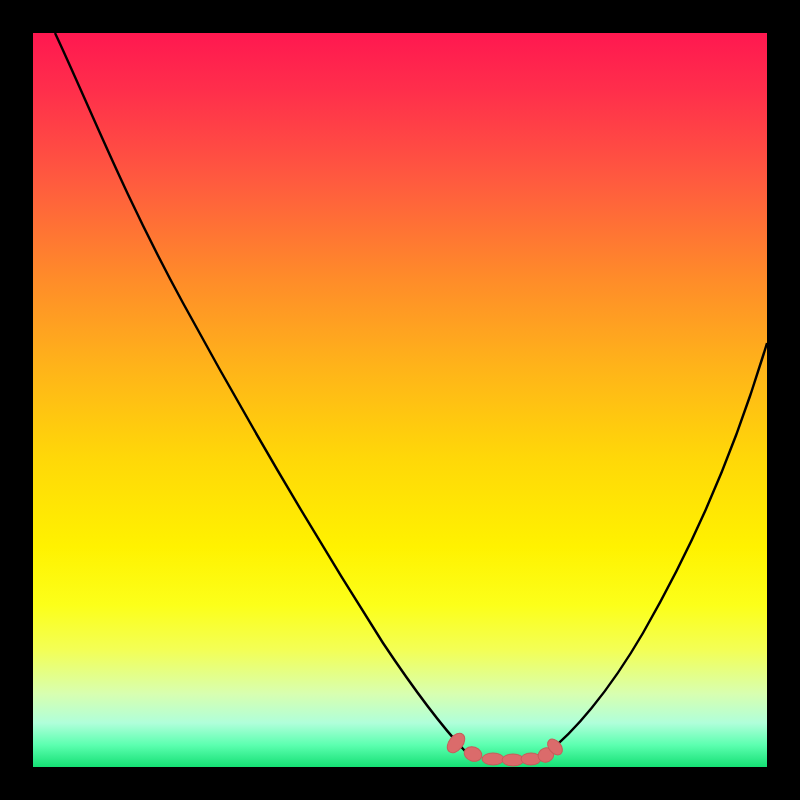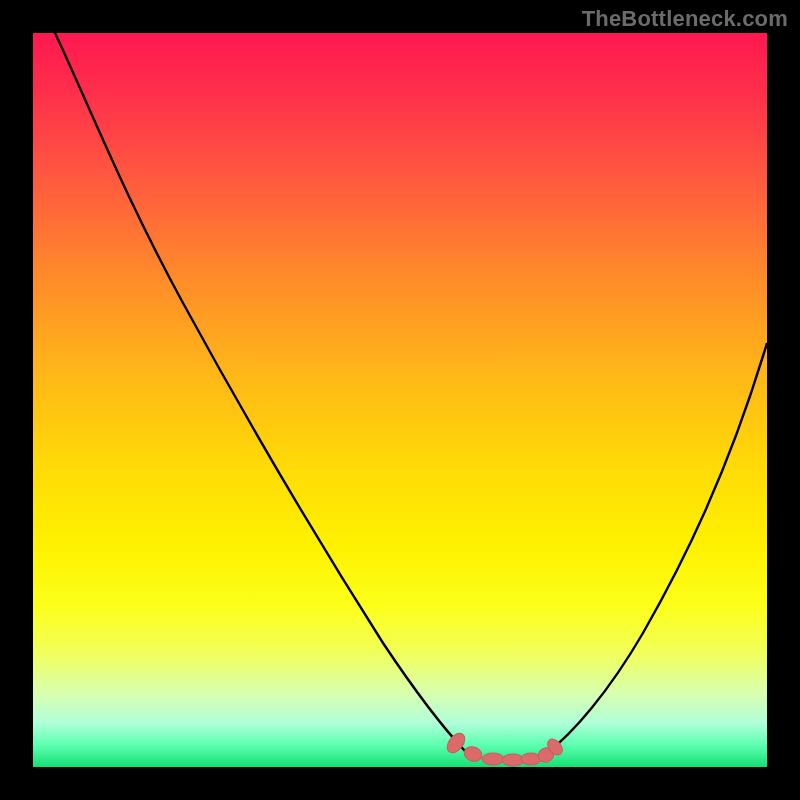--- a/index.html
+++ b/index.html
@@ -88,14 +88,13 @@
         <ellipse cx="440" cy="721" rx="9" ry="7" transform="rotate(18 440 721)"></ellipse>
         <ellipse cx="460" cy="726" rx="11" ry="6"></ellipse>
         <ellipse cx="480" cy="727" rx="11" ry="6"></ellipse>
         <ellipse cx="498" cy="726" rx="10" ry="6"></ellipse>
         <ellipse cx="513" cy="722" rx="8" ry="7" transform="rotate(-25 513 722)"></ellipse>
         <ellipse cx="522" cy="714" rx="6" ry="9" transform="rotate(-40 522 714)"></ellipse>
       </g>
     </svg>
   </div>
 
-  <div class="watermark">TheBottleneck.com</div>
 </div>
 
 </body></html>

